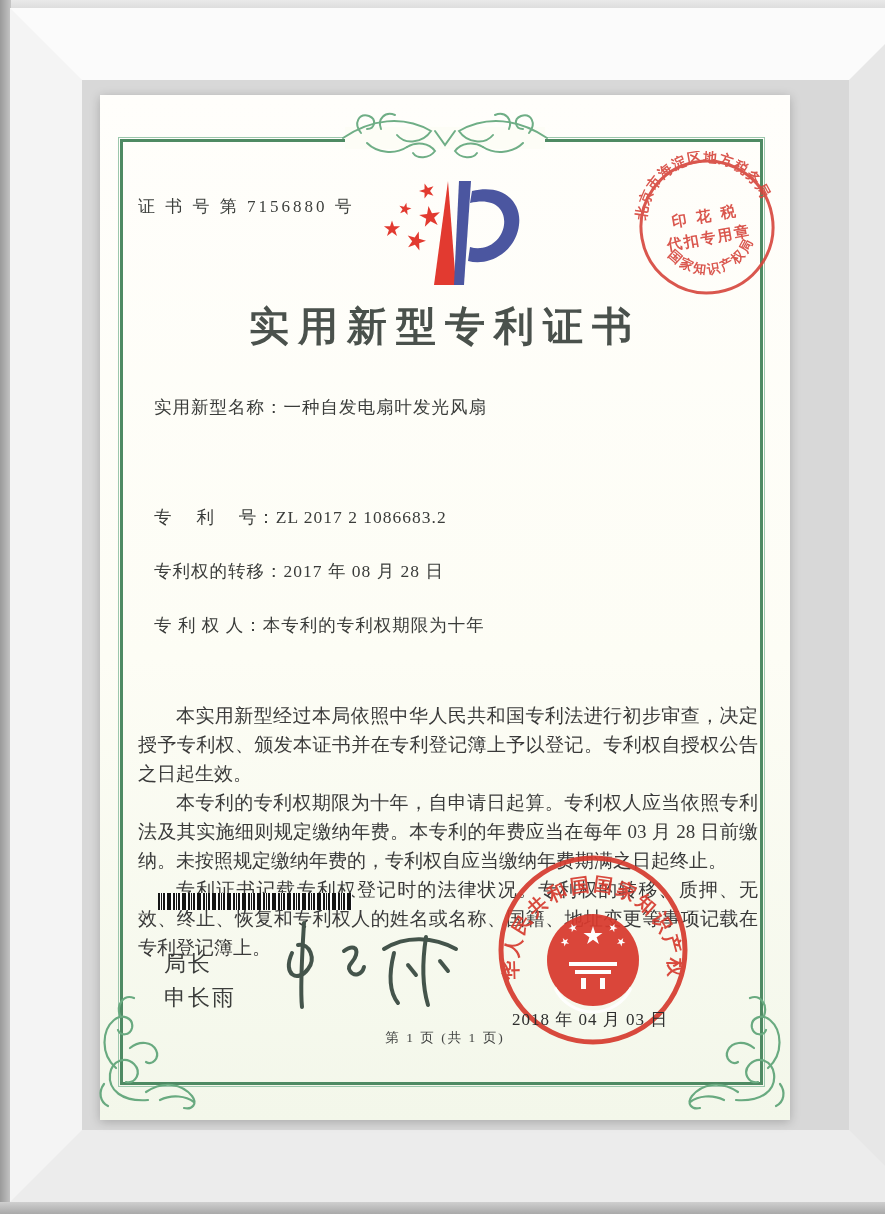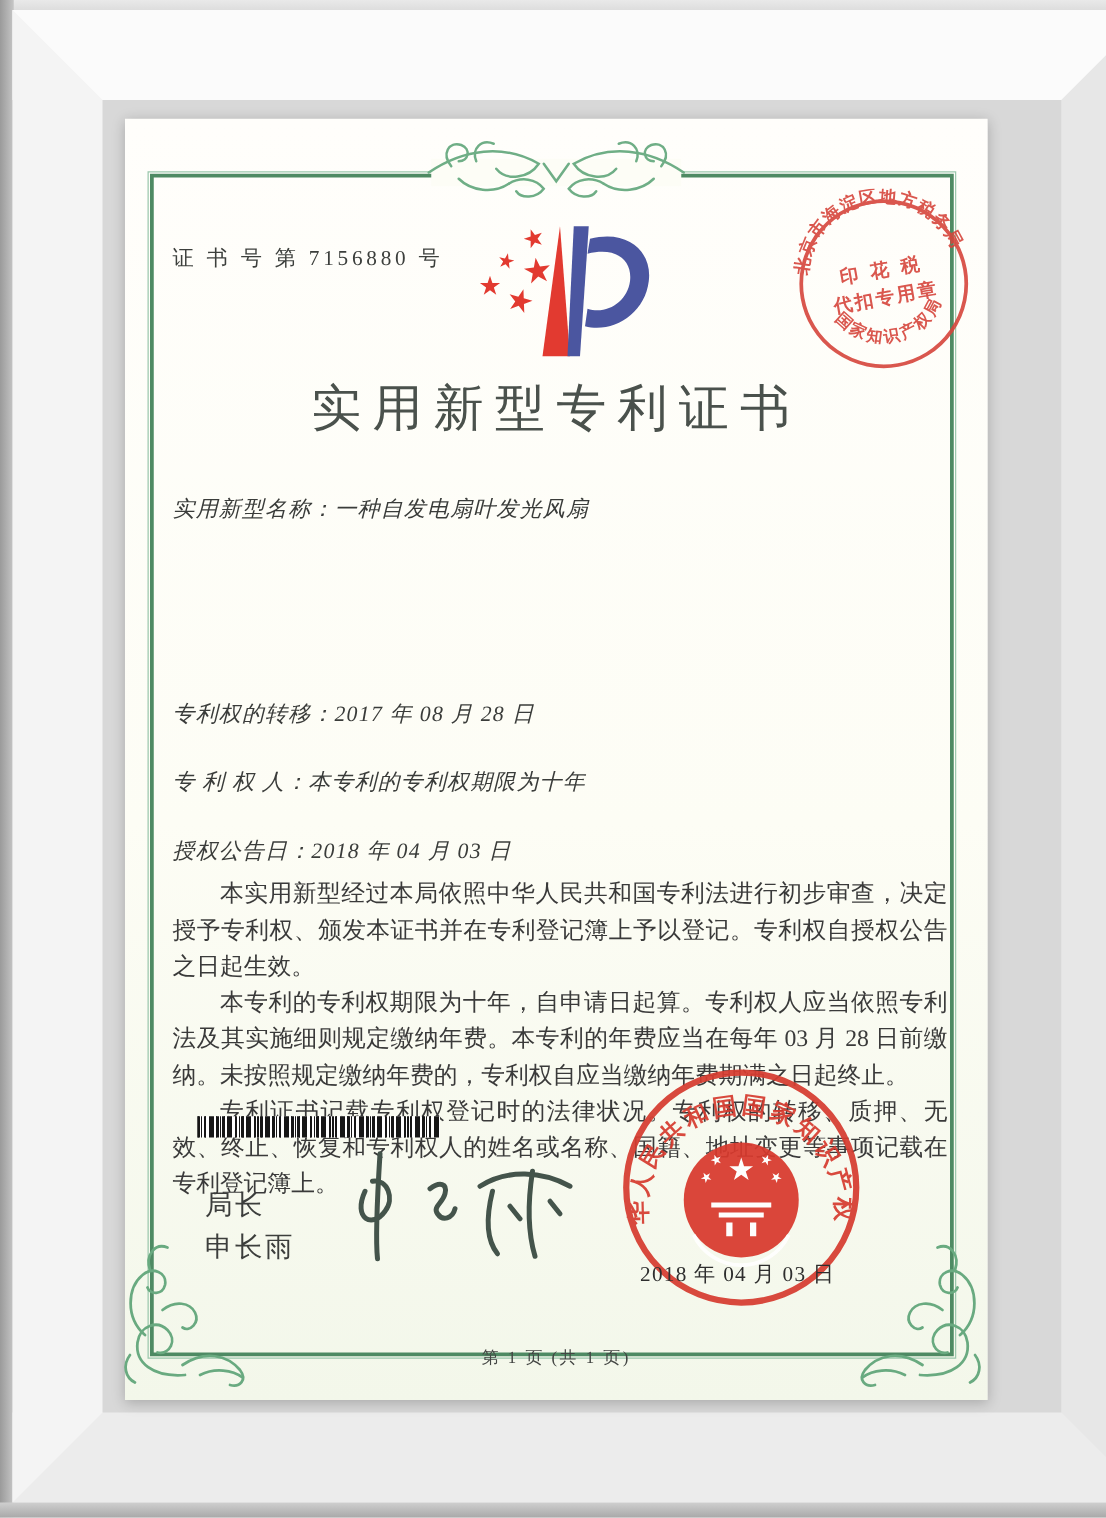--- a/index.html
+++ b/index.html
@@ -19,36 +19,36 @@
   .rule{position:absolute;left:18px;top:42px;right:25px;bottom:33px;border:1px solid #9cc7ad;}
   .rule::after{content:"";position:absolute;inset:1px;border:3px solid #4e8a63;}
   
   .orn{position:absolute;z-index:3;}
   .orn-top{left:237px;top:6px;}
   .orn-bl{left:-10px;top:893px;}
   .orn-br{right:-4px;top:893px;transform:scaleX(-1);}
   
   .certno{position:absolute;left:38px;top:100px;font-size:17px;letter-spacing:3px;color:#3c3f3c;}
   .logo{position:absolute;left:272px;top:82px;}
-  .title{position:absolute;left:0;top:204px;width:100%;text-align:center;font-size:40px;font-weight:normal;
+  .title{position:absolute;left:0;top:204px;width:100%;text-align:center;font-size:40px;font-weight:bold;
          letter-spacing:9px;color:#4a514c;}
-  .frow{position:absolute;left:38px;right:30px;font-size:17.5px;color:#3a3c3a;letter-spacing:1px;white-space:nowrap;font-style:italic;}
+  .frow{position:absolute;left:54px;right:30px;font-size:17.5px;color:#3a3c3a;letter-spacing:1px;white-space:nowrap;}
   .frow .lbl{display:inline-block;}
   .paras{position:absolute;left:38px;right:32px;top:606px;font-size:19px;line-height:29px;color:#3a3a3a;
          text-align:justify;}
   .paras p{margin:0;text-indent:2em;}
   .barcode{position:absolute;left:58px;top:798px;width:194px;height:17px;background-color:#fff;
     background-image:repeating-linear-gradient(90deg,#161616 0 2px,transparent 2px 5px),
                      repeating-linear-gradient(90deg,#161616 0 1px,transparent 1px 3px);}
   .signoff{position:absolute;left:64px;top:852px;font-size:22px;line-height:34px;color:#3c3e3c;letter-spacing:2px;}
   .signature{position:absolute;left:158px;top:822px;z-index:4;}
   .seal-cnipa{position:absolute;left:393px;top:755px;z-index:5;opacity:.93;}
   .seal-tax{position:absolute;left:531px;top:56px;z-index:6;opacity:.9;}
   .issue-date{position:absolute;left:412px;top:913px;z-index:7;font-size:17px;color:#2e2e2e;letter-spacing:1px;}
-  .footer{position:absolute;left:0;top:982px;width:100%;text-align:center;font-size:13.5px;letter-spacing:2px;color:#434543;}
+  .footer{position:absolute;left:0;top:934px;width:100%;text-align:center;font-size:13.5px;letter-spacing:2px;color:#434543;}
 </style>
 </head>
 <body>
 
 <div id="page">
   <div class="edge-top"></div>
   <div class="edge-left"></div>
   <div class="edge-right"></div>
   <div class="edge-bottom"></div>
   <div class="bevel"></div>
@@ -114,23 +114,23 @@
         <use href="#star" transform="translate(44,64) scale(10) rotate(16)"></use>
       </g>
       <path d="M76,4 L62,108 L84,108 Z" fill="#e23a30"></path>
       <path d="M87,4 L99,4 L92,108 L82,108 Z" fill="#4b56a0"></path>
       <path d="M100,14 C132,6 150,26 147,48 C144,74 118,90 96,84 L98,70 C114,75 130,64 132,48 C134,32 122,20 98,26 Z" fill="#4b56a0"></path>
     </svg>
 
     <div class="title">实用新型专利证书</div>
 
     <div class="frow" style="top:300px"><span class="lbl">实用新型名称：</span><span>一种自发电扇叶发光风扇</span></div>
+    <div class="frow" style="top:410px"><span class="lbl">专　 利　 号：</span><span>ZL 2017 2 1086683.2</span></div>
     <div class="frow" style="top:464px"><span class="lbl">专利权的转移：</span><span>2017 年 08 月 28 日</span></div>
     <div class="frow" style="top:518px"><span class="lbl">专 利 权 人：</span><span>本专利的专利权期限为十年</span></div>
-    <div class="frow" style="top:573px"><span class="lbl">授权公告日：</span><span>2018 年 04 月 03 日</span></div>
 
     <div class="paras">
       <p>本实用新型经过本局依照中华人民共和国专利法进行初步审查，决定授予专利权、颁发本证书并在专利登记簿上予以登记。专利权自授权公告之日起生效。</p>
       <p>本专利的专利权期限为十年，自申请日起算。专利权人应当依照专利法及其实施细则规定缴纳年费。本专利的年费应当在每年 03 月 28 日前缴纳。未按照规定缴纳年费的，专利权自应当缴纳年费期满之日起终止。</p>
       <p>专利证书记载专利权登记时的法律状况。专利权的转移、质押、无效、终止、恢复和专利权人的姓名或名称、国籍、地址变更等事项记载在专利登记簿上。</p>
     </div>
 
     <div class="barcode"></div>
 
     <div class="signoff">

